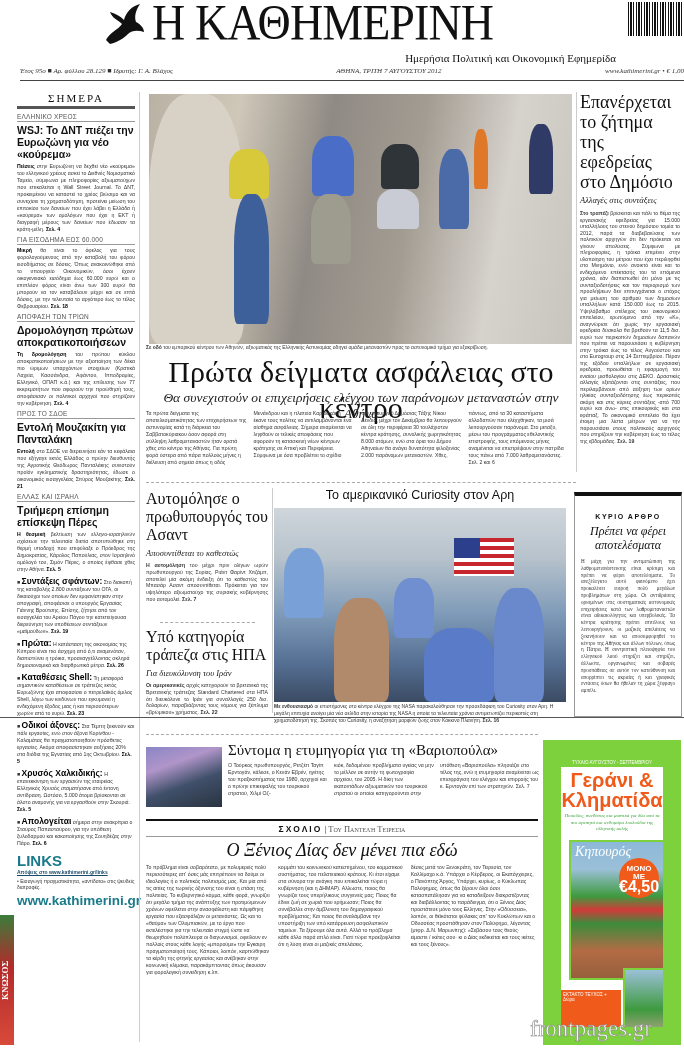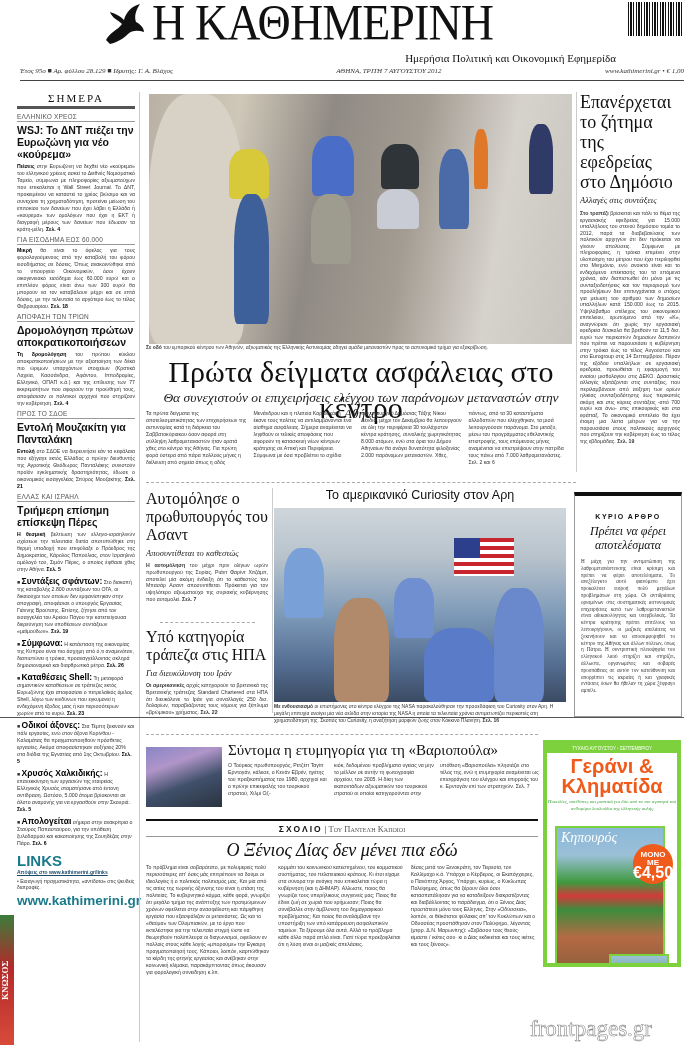--- a/index.html
+++ b/index.html
@@ -59,21 +59,21 @@
 #varo-h{left:228px;top:742px;width:320px;font-size:15px}
 #varo-body{left:228px;top:762px;width:312px;display:grid;grid-template-columns:repeat(3,1fr);gap:6px;font-size:5.2px;line-height:7px;color:#333;font-family:"Liberation Sans",sans-serif}
 
 #sxolio-rule{left:146px;top:819px;width:392px;height:2px;background:#111}
 #sxolio-label{left:146px;top:824px;width:392px;text-align:center;font-size:8.5px}
 #sxolio-label b{font-family:"Liberation Sans",sans-serif;letter-spacing:2px}
 #sxolio-rule2{left:146px;top:836px;width:392px;height:1px;background:#999}
 #xenios-h{left:146px;top:840px;width:392px;text-align:center;font-size:18px;font-style:italic}
 #xenios-body{left:146px;top:864px;width:390px;display:grid;grid-template-columns:repeat(3,1fr);gap:7px;font-size:5.2px;line-height:7px;color:#333;font-family:"Liberation Sans",sans-serif}
 
-#ad{left:543px;top:740px;width:138px;height:227px;background:#7dd13c;padding:4px}
+#ad{left:543px;top:740px;width:138px;height:305px;background:#7dd13c;padding:18px}
 #ad-inner{width:100%;height:100%;background:#fff;position:relative;overflow:hidden}
 #ad-top{background:#7dd13c;color:#fff;font-size:4.5px;font-family:"Liberation Sans",sans-serif;text-align:center;padding:2px}
 #ad-title{color:#f05a1a;font-family:"Liberation Sans",sans-serif;font-weight:bold;font-size:20px;line-height:20px;text-align:center;margin-top:3px}
 #ad-sub{color:#3aa23a;font-size:5px;text-align:center;font-style:italic;margin-top:3px;line-height:6.5px}
 #ad-mag{position:absolute;left:8px;top:82px;width:110px;height:140px;background:linear-gradient(180deg,#8cb8d8 0%,#9bc0d8 20%,#3e9a3e 40%,#d23a3a 50%,#3c8c3c 60%,#b36b45 80%,#96603c 100%);border:2px solid #7dd13c}
 #ad-mag-title{position:absolute;left:4px;top:2px;font-size:14px;color:#fff;font-style:italic}
 #ad-price{position:absolute;right:4px;top:100px;width:40px;height:40px;border-radius:50%;background:#f05a1a;color:#fff;font-family:"Liberation Sans",sans-serif;font-weight:bold;font-size:8px;text-align:center;display:flex;flex-direction:column;justify-content:center;line-height:8px}
 #ad-orange{position:absolute;left:0;top:232px;width:60px;height:50px;background:#f05a1a;color:#fff;font-family:"Liberation Sans",sans-serif;font-size:4.5px;padding:2px}
 #ad-small{position:absolute;left:62px;top:210px;width:60px;height:70px;background:linear-gradient(180deg,#9bc0d8,#3e9a3e 60%,#b8a58a);border:2px solid #7dd13c}
 #watermark{left:530px;top:1016px;font-size:23px;color:rgba(255,255,255,.92);-webkit-text-stroke:0.6px #888;font-family:"Liberation Serif",serif}
@@ -123,21 +123,21 @@
     <div class="lhead">Εντολή Μουζακίτη για Πανταλάκη</div>
     <p class="ltext"><b>Εντολή</b> <span>στο ΣΔΟΕ να διερευνήσει εάν τα κεφάλαια που εξήγαγε εκτός Ελλάδος ο πρώην διευθυντής της Αγροτικής Θεόδωρος Πανταλάκης συνιστούν προϊόν εγκληματικής δραστηριότητας, έδωσε ο οικονομικός εισαγγελέας Σπύρος Μουζακίτης.</span> <b>Σελ. 21</b></p>
   </div>
   <div>
     <div class="sec-label">ΕΛΛΑΣ ΚΑΙ ΙΣΡΑΗΛ</div>
     <div class="lhead">Τριήμερη επίσημη επίσκεψη Πέρες</div>
     <p class="ltext"><b>Η θεσμική</b> <span>βελτίωση των ελληνο-ισραηλινών σχέσεων την τελευταία διετία αποτυπώθηκε στη θερμή υποδοχή που επιφύλαξε ο Πρόεδρος της Δημοκρατίας, Κάρολος Παπούλιας, στον Ισραηλινό ομόλογό του, Σιμόν Πέρες, ο οποίος έφθασε χθες στην Αθήνα.</span> <b>Σελ. 5</b></p>
   </div>
 
   <p class="bullet"><span>■ </span><b>Συντάξεις σφάντων:</b> <span>Στο διακοπή της καταβολής 2.800 συντάξεων του ΟΓΑ, οι δικαιούχοι των οποίων δεν εμφανίστηκαν στην απογραφή, αποφάσισε ο υπουργός Εργασίας Γιάννης Βρούτσης. Επίσης, ζήτησε από τον εισαγγελέα του Αρείου Πάγου την κατεπείγουσα διερεύνηση των υποθέσεων συντάξεων «μαϊμούδων».</span> <b style="font-size:5.2px">Σελ. 19</b></p>
-  <p class="bullet"><span>■ </span><b>Σύμφωνα:</b> <span>Η κατάσταση της οικονομίας της Κύπρου είναι πιο άσχημη από ό,τι αναμενόταν, διαπιστώνει η τρόικα, προαναγγέλλοντας σκληρά δημοσιονομικά και διαρθρωτικά μέτρα.</span> <b style="font-size:5.2px">Σελ. 26</b></p>
+  <p class="bullet"><span>■ </span><b>Πρώτα:</b> <span>Η κατάσταση της οικονομίας της Κύπρου είναι πιο άσχημη από ό,τι αναμενόταν, διαπιστώνει η τρόικα, προαναγγέλλοντας σκληρά δημοσιονομικά και διαρθρωτικά μέτρα.</span> <b style="font-size:5.2px">Σελ. 26</b></p>
   <p class="bullet"><span>■ </span><b>Καταθέσεις Shell:</b> <span>Τη μεταφορά σημαντικών καταθέσεων σε τράπεζες εκτός Ευρωζώνης έχει αποφασίσει ο πετρελαϊκός όμιλος Shell, λόγω των κινδύνων που εγκυμονεί η ενδεχόμενη έξοδος μιας ή και περισσότερων χωρών από το ευρώ.</span> <b style="font-size:5.2px">Σελ. 23</b></p>
   <p class="bullet"><span>■ </span><b>Οδικοί άξονες:</b> <span>Στα Τέμπη ξεκινούν και πάλι εργασίες, ενώ στον άξονα Κορίνθου - Καλαμάτας θα πραγματοποιηθούν πρόσθετες εργασίες. Ακόμα αποφασίστηκαν αυξήσεις 20% στα διόδια της Εγνατίας από 1ης Οκτωβρίου.</span> <b style="font-size:5.2px">Σελ. 5</b></p>
   <p class="bullet"><span>■ </span><b>Χρυσός Χαλκιδικής:</b> <span>Η επανεκκίνηση των εργασιών της εταιρείας Ελληνικός Χρυσός σταματήσανε από έντονη αντίδραση. Ωστόσο, 5.000 άτομα βρίσκονται σε άλστο αναμονής για να εργασθούν στην Σκουριά.</span> <b style="font-size:5.2px">Σελ. 5</b></p>
   <p class="bullet"><span>■ </span><b>Απολογείται</b> <span>σήμερα στην ανακρίτρια ο Σταύρος Παπασταύρου, για την υπόθεση ξυλοδαρμού και κακοποίησης της Σουηδέζας στην Πάρο.</span> <b style="font-size:5.2px">Σελ. 6</b></p>
 
   <div>
     <div id="links-h">LINKS</div>
     <div id="links-sub">Απόψεις στο www.kathimerini.gr/links</div>
     <div id="links-item">• Εισαγωγή πραγματικότητα, «αντίδοτο» στις ψευδείς διατροφές.</div>
     <div id="site">www.kathimerini.gr</div>
@@ -213,21 +213,21 @@
 
 <div id="photo3" class="abs" title="Turkish military officials"></div>
 <h2 id="varo-h" class="abs" style="font-weight:normal">Σύντομα η ετυμηγορία για τη «Βαριοπούλα»</h2>
 <div id="varo-body" class="abs">
   <p>Ο Τούρκος πρωθυπουργός, Ρετζέπ Ταγίπ Ερντογάν, κάλεσε, ο Κενάν Εβρέν, ηγέτης του πραξικοπήματος του 1980, αρχηγοί και ο πρώην επικεφαλής του τουρκικού στρατού, Χιλμί Οζ-</p>
   <p>κιόκ, δεδομένου προβλήματα υγείας να μην το μέλλον σε αυτήν τη φωτογραφία αρχείου, του 2005. Η δίκη των εκατοντάδων αξιωματικών του τουρκικού στρατού οι οποίοι κατηγορούνται στην</p>
   <p>υπόθεση «Βαριοπούλα» πλησιάζει στο τέλος της, ενώ η ετυμηγορία αναμένεται ως επισφράγιση του ελέγχου και επιρροής του κ. Ερντογάν επί των στρατηγών. Σελ. 7</p>
 </div>
 
 <div id="sxolio-rule" class="abs"></div>
-<div id="sxolio-label" class="abs"><b>ΣΧΟΛΙΟ</b> | <span style="color:#555;font-variant:small-caps">Του Παντελή Κάποιοι</span></div>
+<div id="sxolio-label" class="abs"><b>ΣΧΟΛΙΟ</b> | <span style="color:#555;font-variant:small-caps">Του Παντελή Τειρεσία</span></div>
 <div id="sxolio-rule2" class="abs"></div>
 <h2 id="xenios-h" class="abs" style="font-weight:normal">Ο Ξένιος Δίας δεν μένει πια εδώ</h2>
 <div id="xenios-body" class="abs">
   <p>Το πρόβλημα είναι σοβαρότατο, με πολυμερείς πολύ περισσότερες απ' όσες μάς επιτρέπουν να δούμε οι ιδεολογίες ή ο πολιτικός πολιτισμός μας. Και μία από τις αιτίες της τωρινής όξυνσης του είναι η στάση της πολιτείας. Το κυβερνητικό κόμμα, κάθε φορά, γνωρίζει ότι μεγάλο τμήμα της ανάπτυξης των προτιμώμενων χρόνων οφείλεται στην ανασφάλιστη και πάμφθηνη εργασία που εξασφάλιζαν οι μετανάστες. Ως και το «θαύμα» των Ολυμπιακών, με το έργο που εκτελέστηκε για την τελευταία στιγμή ώστε να θεωρηθούν πολύπλευρα οι διαγωνισμοί, οφείλουν εν πολλοίς στους κάθε λογής «μπορούμε» την Εγκαιρη πραγματοποίησή τους. Κάποιοι, λοιπόν, καρπώθηκαν τα κέρδη της φτηνής εργασίας και ανέβηκαν στην κοινωνική κλίμακα, παρακάμπτοντας όπως άκουσαν για φορολογική συνείδηση κ.λπ.</p>
   <p>κομμάτι του κοινωνικού κατεστημένου, του κομματικού συστήματος, του πελατειακού κράτους. Κι έτσι είχαμε στα σύνορα την ανάγκη που επικαλείται τώρα η κυβέρνηση (και η ΔΗΜΑΡ). Αλλωστε, ποιος θα γνωρίζει τους υπερήλικους συγγενείς μας; Ποιος θα έδινε ζωή σε χωριά που ερήμωσαν; Ποιος θα συνέβαλλε στην άμβλυνση του δημογραφικού προβλήματος; Και ποιος θα αναλάμβανε την υποστήριξη των υπό κατάρρευση ασφαλιστικών ταμείων. Τα ξέρουμε όλα αυτά. Αλλά το πρόβλημα κάθε άλλο παρά απλό είναι. Γιατί τώρα προεξοφλείται ότι η λύση είναι οι μαζικές απελάσεις.</p>
   <p>δέσες μετά τον Ξενοκράτη, τον Τειρεσία, τον Καλλίμαχο κ.ά. Υπάρχει ο Κέρβερος, οι Εκατόγχειρες, ο Πανόπτης Άργος, Υπάρχει, κυρίως, ο Κύκλωπας Πολύφημος, όπως θα ξέρουν όλοι όσοι κατασπατάλησαν για να καταδείξουν διακρατίζοντας και διαβάλλοντας το παράδειγμα, ότι ο Ξένιος Δίας προστάτευε μόνο τους Ελληνες. Στην «Οδύσσεια», λοιπόν, οι θεϊκότατοι φύλακες απ' τον Κυκλώπων και ο Οδυσσέας προσπάθησαν στον Πολύφημο, λέγοντας (μτφρ. Δ.Ν. Μαρωνίτης): «Σεβάσου τους θεούς· είμαστε / ικέτες σου· κι ο Δίας εκδικείται και τους ικέτες και τους ξένους».</p>
 </div>
 
 <div id="ad" class="abs">
   <div id="ad-inner">

